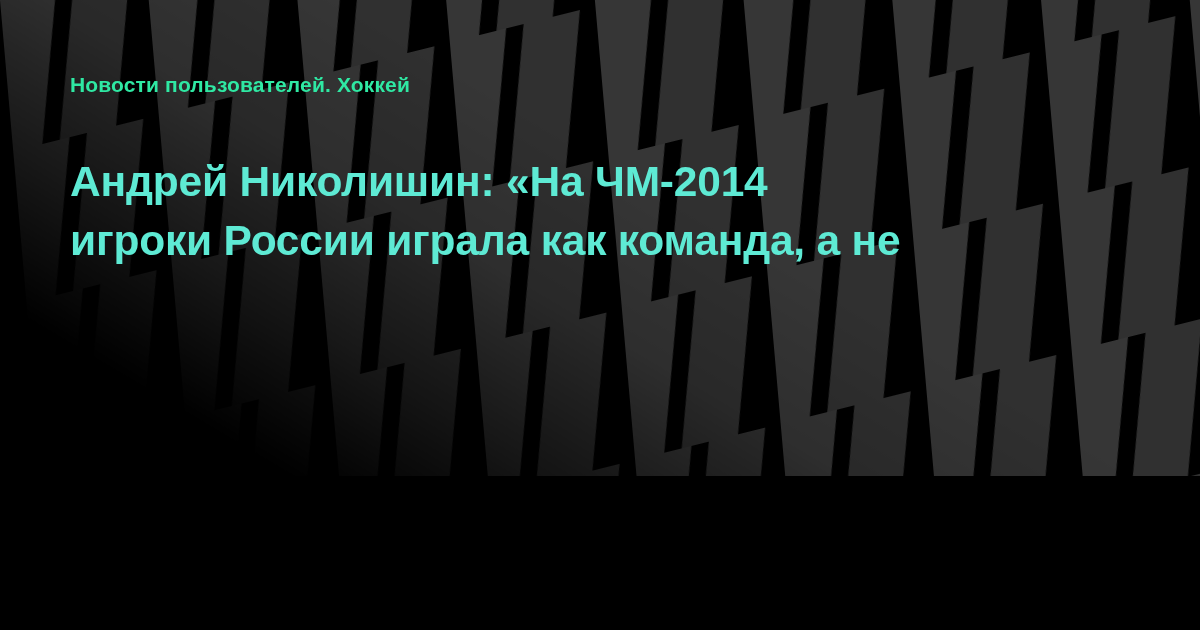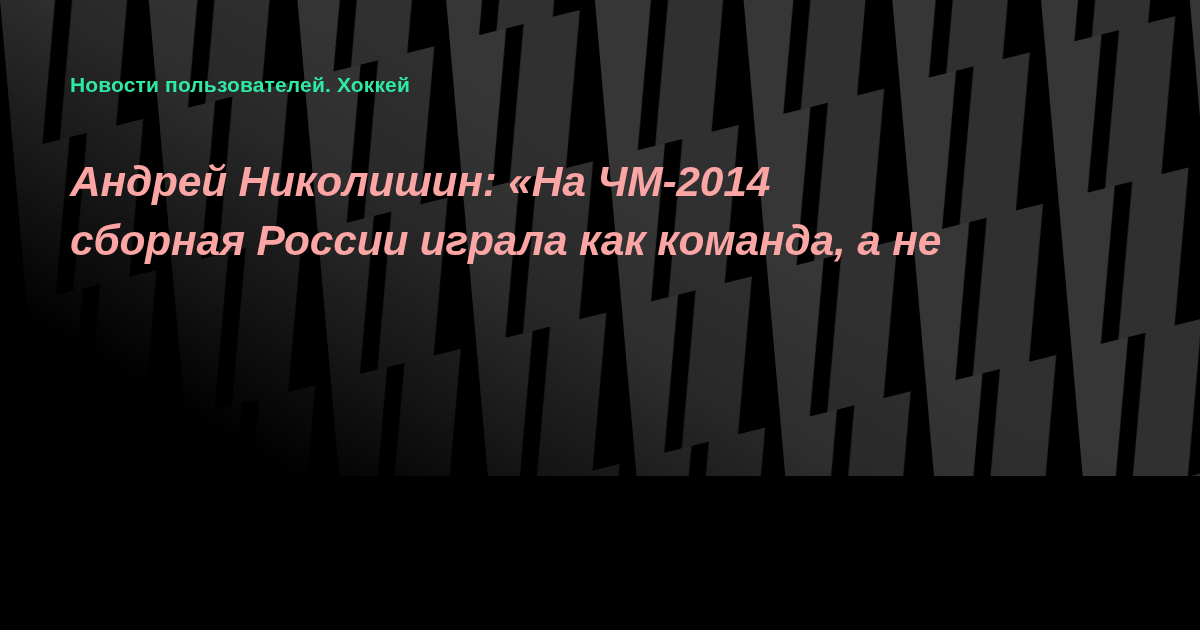--- a/index.html
+++ b/index.html
@@ -104,19 +104,19 @@
       <g mask="url(#revealMask)">
         <rect x="-260" y="-260" width="1720" height="1160" fill="url(#shards)"></rect>
       </g>
     </svg>
   </div>
 
   <div id="content">
 
     <p id="kicker" style="color: rgb(47, 232, 163);">Новости пользователей. Хоккей</p>
 
-    <h1 id="headline" style="color: #fca5a5; font-style: italic;">
+    <h1 id="headline" style="color: #5eead4;">
       <span class="hl-line">Андрей Николишин: «На ЧМ-2014</span>
-      <span class="hl-line">сборная России играла как команда, а не</span>
+      <span class="hl-line">игроки России играла как команда, а не</span>
     </h1>
 
   </div>
 </div>
 
 </body></html>

